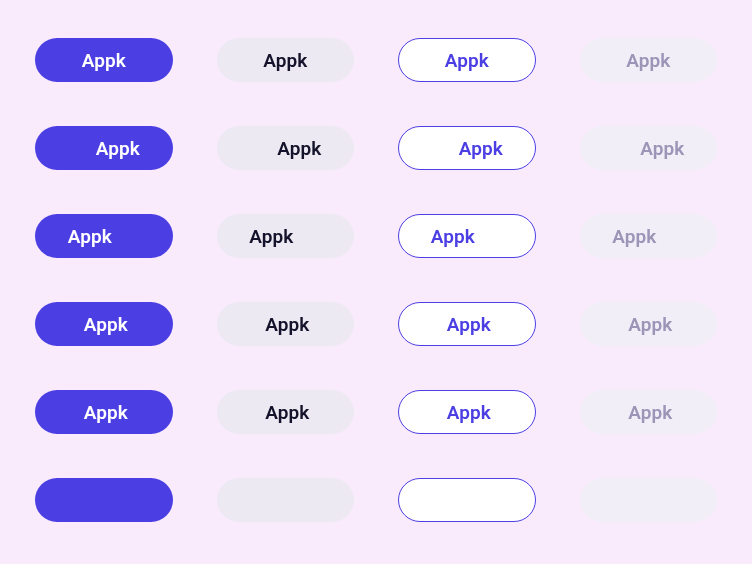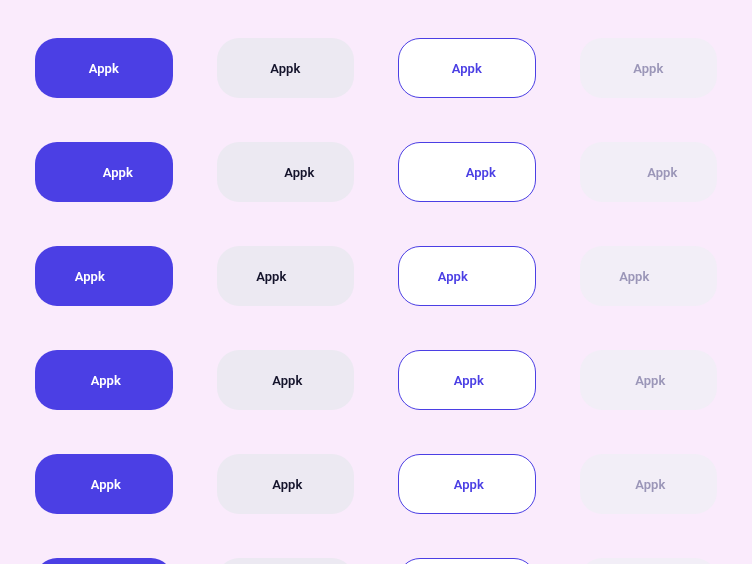--- a/index.html
+++ b/index.html
@@ -11,27 +11,27 @@
     padding: 38px 35px;
   }
   .grid {
     display: grid;
     grid-template-columns: repeat(4, 1fr);
     grid-template-rows: repeat(6, 1fr);
     column-gap: 44px;
     row-gap: 44px;
   }
   .btn {
-    height: 60px;
+    height: 44px;
     border-radius: 22px;
     display: flex;
     align-items: center;
     justify-content: center;
     gap: 10px;
-    font-size: 13px;
+    font-size: 19px;
     font-weight: 600;
     cursor: pointer;
     padding: 0 14px;
   }
   
   .v-primary { background: #4b3fe4; color: #fff; }
   .v-secondary { background: #ece9f2; color: #14132b; }
   .v-outline { background: #fff; border: 1.5px solid #4b3fe4; color: #4b3fe4; }
   .v-ghost { background: #f2eef7; color: #9b96b8; }
 

